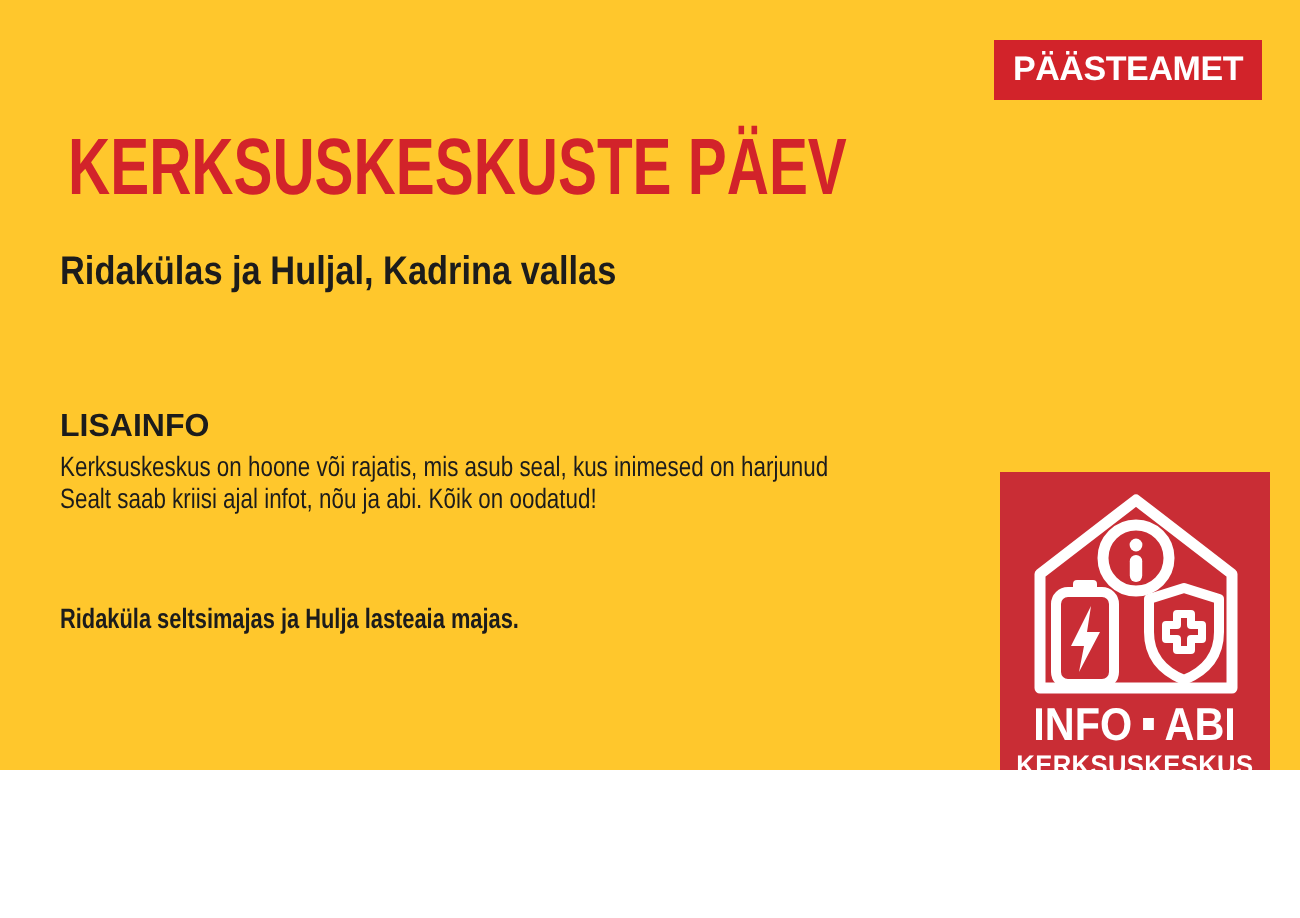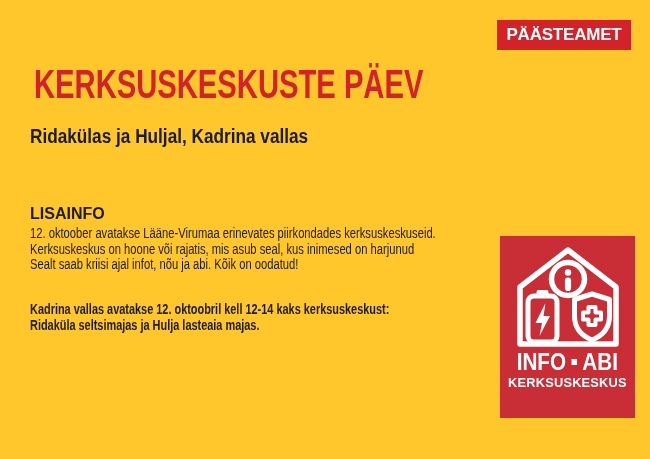--- a/index.html
+++ b/index.html
@@ -1,18 +1,18 @@
 <!DOCTYPE html>
 <html style="--background: #FFC72C; --accent-red: #D2232A; --box-red: #C92D35; --text: #1C1C1C; --white: #FFFFFF;"><head>
 <meta charset="utf-8">
 <style>
   html,body{margin:0;padding:0;}
   .poster{
     position:relative;
-    width:650px;height:459px;
+    width:650px;height:385px;
     background:var(--background,#FFC72C);
     font-family:"Liberation Sans",sans-serif;
     overflow:hidden;
     color:var(--text,#1C1C1C);
   }
   .cond{display:inline-block;transform-origin:0 50%;white-space:nowrap;}
   .s73{transform:scaleX(.73);}
   .s78{transform:scaleX(.78);}
   .s80{transform:scaleX(.80);}
   .s86{transform:scaleX(.86);}
@@ -89,27 +89,25 @@
   <div class="location">
     <span class="cond s86">Ridakülas ja Huljal, Kadrina vallas</span>
   </div>
 
 
   <div class="lisainfo-heading">
     <span>LISAINFO</span>
   </div>
 
   <div class="body-text">
-    <div><span class="cond s80">12. oktoober avatakse Lääne-Virumaa erinevates piirkondades kerksuskeskuseid.</span></div>
     <div><span class="cond s80">Kerksuskeskus on hoone või rajatis, mis asub seal, kus inimesed on harjunud</span></div>
     <div><span class="cond s80">Sealt saab kriisi ajal infot, nõu ja abi. Kõik on oodatud!</span></div>
   </div>
 
   <div class="highlight-text">
-    <div><span class="cond s78">Kadrina vallas avatakse 12. oktoobril kell 12-14 kaks kerksuskeskust:</span></div>
     <div><span class="cond s78">Ridaküla seltsimajas ja Hulja lasteaia majas.</span></div>
   </div>
 
 
   <div class="logo-box">
     <svg class="logo-icon" width="106" height="102" viewBox="0 0 106 102" aria-hidden="true">
 
       <path d="M5 98 V41 L53 4 L101 41 V98 Z" fill="none" stroke="#FFFFFF" stroke-width="5.5" stroke-linejoin="round" stroke-linecap="round"></path>
 
       <g>

